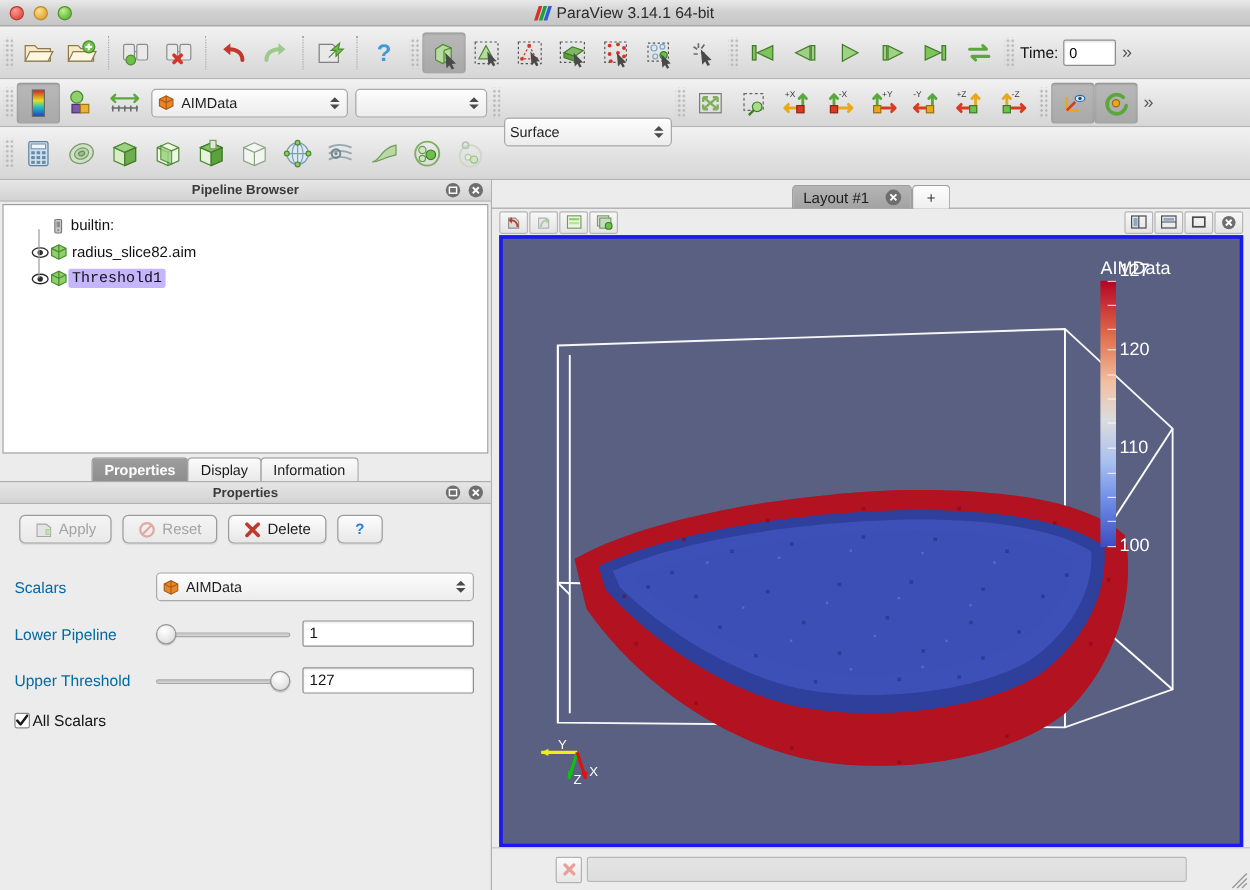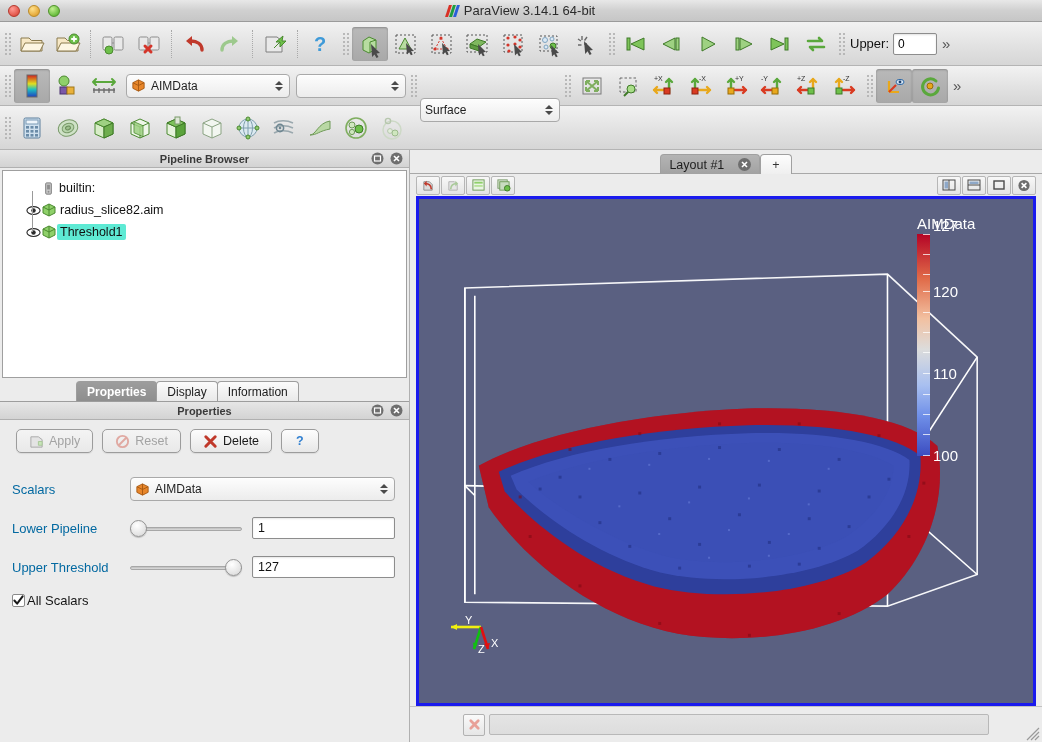--- a/index.html
+++ b/index.html
@@ -94,21 +94,21 @@
   .dockbtns { position: absolute; right: 6px; top: 2px; display: flex; gap: 6px; }
   .dockbtn { width: 13px; height: 13px; }
 
   .pipeline {
     flex: 1 1 auto; background: #fff; border: 1px solid #9f9f9f; margin: 2px;
     overflow: hidden; position: relative;
   }
   .prow { height: 22px; display: flex; align-items: center; gap: 0; padding-left: 22px; position: relative; }
   .eye { width: 16px; display: flex; justify-content: center; }
   .pname { font-size: 12.5px; color: #111; padding: 1px 3px; border-radius: 2px; }
-  .pname.sel { background: #5eead4; }
+  .pname.sel { background: #c4b5fd; font-family: Liberation Mono, monospace; }
   .treeline { position: absolute; left: 29px; top: 0; width: 1px; height: 22px; background: #9a9a9a; }
 
   
   .tabrow { height: 22px; flex: 0 0 22px; display: flex; align-items: flex-end; padding-left: 76px;
             background: #ececec; border-bottom: 1px solid #9d9d9d; }
   .tab {
     height: 20px; padding: 0 10px; font-size: 12px; display: flex; align-items: center;
     border: 1px solid #9d9d9d; border-bottom: none;
     border-top-left-radius: 4px; border-top-right-radius: 4px;
     background: linear-gradient(to bottom,#fbfbfb,#e9e9e9); color: #1b1b1b; margin-right: -1px;
@@ -382,21 +382,21 @@
         <path d="M4 6v12l13-6z" fill="#7ec45a" stroke="#3f7a28"></path>
         <rect x="18" y="6" width="3" height="12" fill="#7ec45a" stroke="#3f7a28"></rect>
       </svg>
     </div>
     <div class="tbtn">
       <svg width="26" height="24" viewBox="0 0 26 24">
         <path d="M5 9h14l-3-3M21 15H7l3 3" stroke="#5aa83c" stroke-width="2.6" fill="none" stroke-linejoin="round" stroke-linecap="round"></path>
       </svg>
     </div>
     <div class="grip"></div>
-    <span class="timelabel">Upper:</span>
+    <span class="timelabel">Time:</span>
     <div class="timefield">
       <span>0</span>
     </div>
     <span class="chev">»</span>
   </div>
 
   <div class="toolbar tb2">
     <div class="grip"></div>
     <div class="tbtn on">
       <svg width="18" height="26" viewBox="0 0 18 26">

